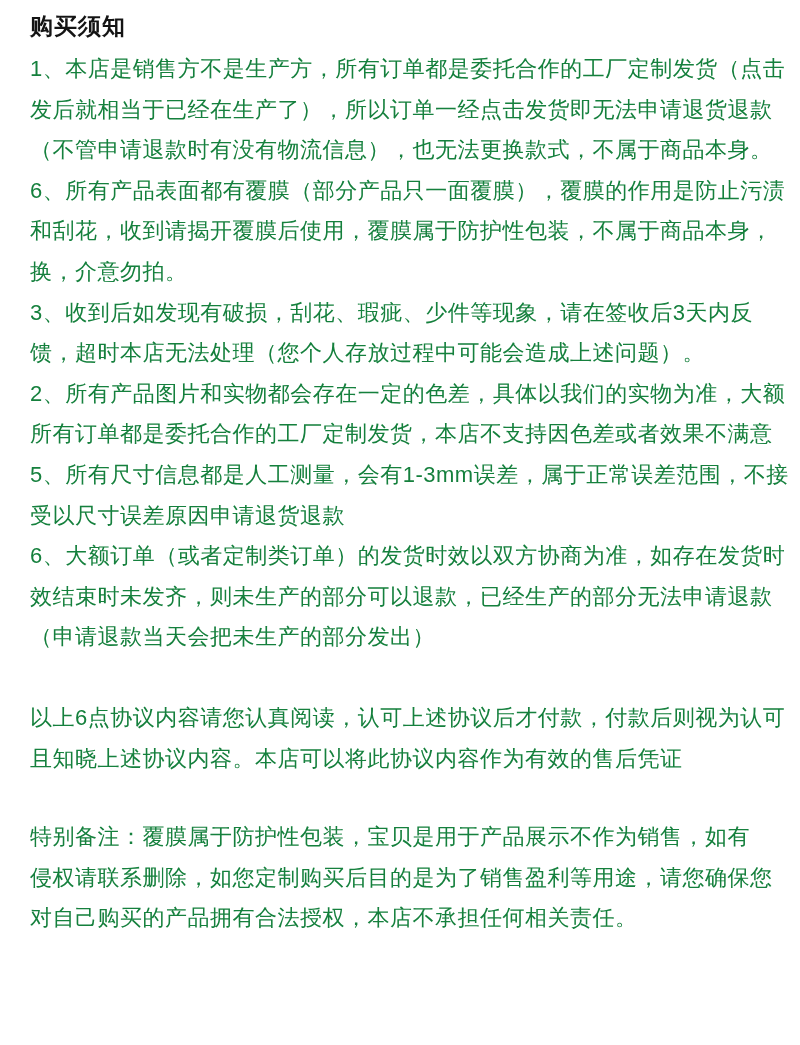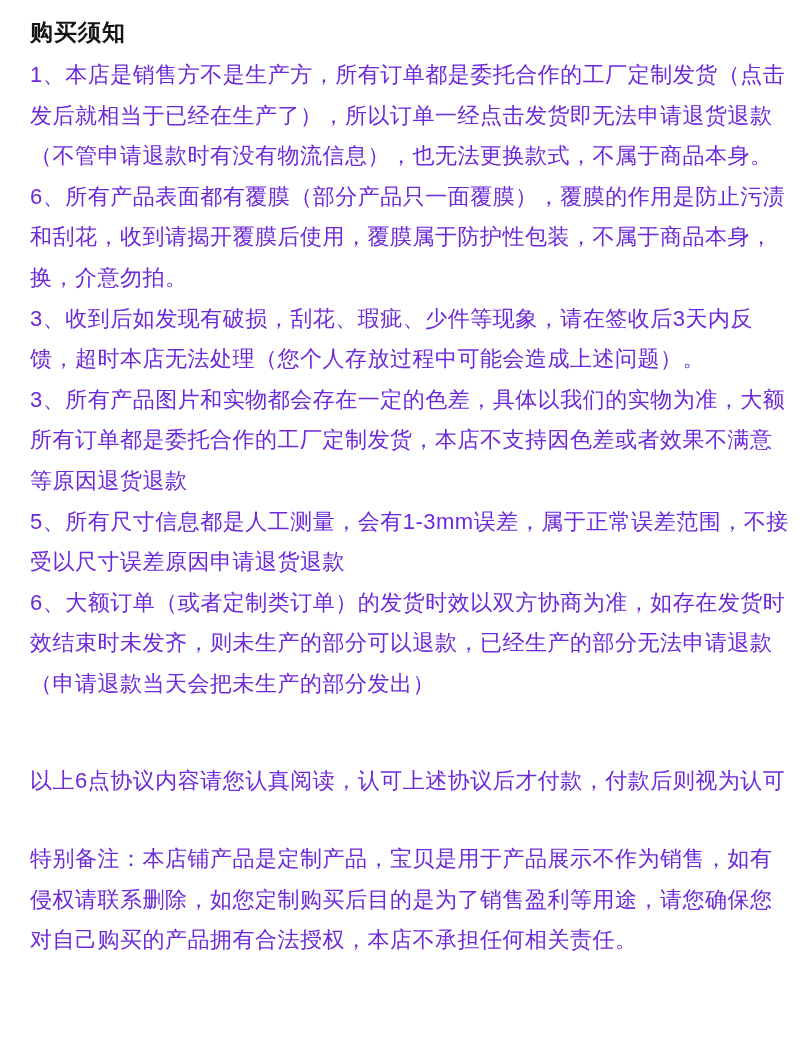--- a/index.html
+++ b/index.html
@@ -8,41 +8,41 @@
     background: #ffffff;
     width: 800px;
     height: 1045px;
     overflow: hidden;
     font-family: "Liberation Sans", sans-serif;
   }
   .page {
     box-sizing: border-box;
     width: 800px;
     height: 1045px;
-    padding: 20px 30px 0 30px;
+    padding: 14px 30px 0 30px;
     background: #ffffff;
   }
   .title {
     margin: 0 0 11px 0;
     font-size: 23px;
     font-weight: 700;
     line-height: 24px;
     color: #141414;
     letter-spacing: 1px;
   }
   .line {
     font-size: 22px;
     font-weight: 400;
     line-height: 40.6px;
-    color: #6d28d9;
+    color: #15803d;
     letter-spacing: 0.5px;
     white-space: nowrap;
   }
   .notice-item { margin: 0; }
-  .agreement { margin-top: 56px; }
+  .agreement { margin-top: 40px; }
   .special-note { margin-top: 38px; }
 </style>
 </head>
 <body>
 
 <div class="page">
   <h1 class="title">购买须知</h1>
 
   <div>
     <div class="notice-item">
@@ -53,37 +53,37 @@
     <div class="notice-item">
         <div class="line">6、所有产品表面都有覆膜（部分产品只一面覆膜），覆膜的作用是防止污渍</div>
         <div class="line">和刮花，收到请揭开覆膜后使用，覆膜属于防护性包装，不属于商品本身，</div>
         <div class="line">换，介意勿拍。</div>
       </div>
     <div class="notice-item">
         <div class="line">3、收到后如发现有破损，刮花、瑕疵、少件等现象，请在签收后3天内反</div>
         <div class="line">馈，超时本店无法处理（您个人存放过程中可能会造成上述问题）。</div>
       </div>
     <div class="notice-item">
-        <div class="line">3、所有产品图片和实物都会存在一定的色差，具体以我们的实物为准，大额</div>
+        <div class="line">2、所有产品图片和实物都会存在一定的色差，具体以我们的实物为准，大额</div>
         <div class="line">所有订单都是委托合作的工厂定制发货，本店不支持因色差或者效果不满意</div>
-        <div class="line">等原因退货退款</div>
       </div>
     <div class="notice-item">
         <div class="line">5、所有尺寸信息都是人工测量，会有1-3mm误差，属于正常误差范围，不接</div>
         <div class="line">受以尺寸误差原因申请退货退款</div>
       </div>
     <div class="notice-item">
         <div class="line">6、大额订单（或者定制类订单）的发货时效以双方协商为准，如存在发货时</div>
         <div class="line">效结束时未发齐，则未生产的部分可以退款，已经生产的部分无法申请退款</div>
         <div class="line">（申请退款当天会把未生产的部分发出）</div>
       </div>
   </div>
 
   <div class="agreement">
       <div class="line">以上6点协议内容请您认真阅读，认可上述协议后才付款，付款后则视为认可</div>
+      <div class="line">且知晓上述协议内容。本店可以将此协议内容作为有效的售后凭证</div>
     </div>
 
   <div class="special-note">
-      <div class="line">特别备注：本店铺产品是定制产品，宝贝是用于产品展示不作为销售，如有</div>
+      <div class="line">特别备注：覆膜属于防护性包装，宝贝是用于产品展示不作为销售，如有</div>
       <div class="line">侵权请联系删除，如您定制购买后目的是为了销售盈利等用途，请您确保您</div>
       <div class="line">对自己购买的产品拥有合法授权，本店不承担任何相关责任。</div>
     </div>
 </div>
 
 </body></html>

